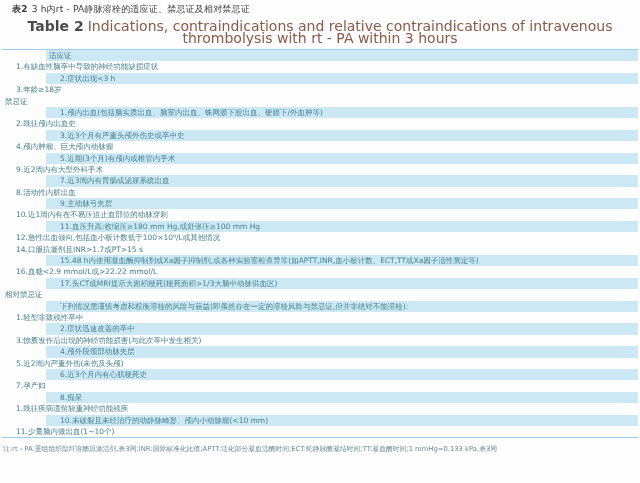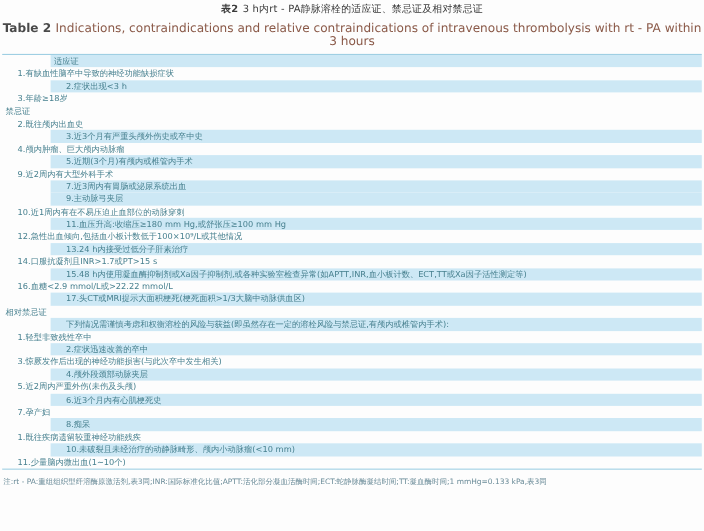--- a/index.html
+++ b/index.html
@@ -13,31 +13,32 @@
   html, body {
     margin: 0; padding: 0;
     background: #fdfdfd;
     width: 640px; height: 483px;
     overflow: hidden;
     font-family: "DejaVu Sans", "Liberation Sans", sans-serif;
   }
   .page { width: 640px; height: 483px; position: relative; }
   .caption-zh {
     padding-top: 3px;
-    text-align: center;
+    text-align: left;
     font-size: 9px;
     line-height: 12px;
     color: var(--caption-zh);
     letter-spacing: 0.2px;
+    margin-left: 12px;
   }
   .caption-zh .cap-label { font-weight: bold; margin-right: 4px; }
   .caption-en {
     margin-top: 5px;
     text-align: center;
-    font-size: 11px;
+    font-size: 14px;
     line-height: 12px;
     color: var(--caption-en);
   }
   .caption-en .cap-label { font-weight: bold; color: #4a4a4a; margin-right: 4px; }
   .table {
     margin: 5px 2px 0 2px;
     border-top: 1px solid var(--table-border);
     border-bottom: 1px solid var(--table-border);
   }
   .row {
@@ -72,37 +73,38 @@
   <div class="caption-en">
     <span class="cap-label">Table 2</span><span>Indications, contraindications and relative contraindications of intravenous thrombolysis with rt - PA within 3 hours</span>
   </div>
 
   <div class="table" id="table">
       <div class="row section-header stripe">适应证</div>
       <div class="row item-row">1.有缺血性脑卒中导致的神经功能缺损症状</div>
       <div class="row item-row stripe">2.症状出现&lt;3 h</div>
       <div class="row item-row">3.年龄≥18岁</div>
       <div class="row section-header">禁忌证</div>
+      <div class="row item-row stripe">1.颅内出血(包括脑实质出血、脑室内出血、蛛网膜下腔出血、硬膜下/外血肿等)</div>
       <div class="row item-row">2.既往颅内出血史</div>
       <div class="row item-row stripe">3.近3个月有严重头颅外伤史或卒中史</div>
       <div class="row item-row">4.颅内肿瘤、巨大颅内动脉瘤</div>
       <div class="row item-row stripe">5.近期(3个月)有颅内或椎管内手术</div>
       <div class="row item-row">9.近2周内有大型外科手术</div>
       <div class="row item-row stripe">7.近3周内有胃肠或泌尿系统出血</div>
+      <div class="row item-row">8.活动性内脏出血</div>
       <div class="row item-row stripe">9.主动脉弓夹层</div>
       <div class="row item-row">10.近1周内有在不易压迫止血部位的动脉穿刺</div>
       <div class="row item-row stripe">11.血压升高:收缩压≥180 mm Hg,或舒张压≥100 mm Hg</div>
       <div class="row item-row">12.急性出血倾向,包括血小板计数低于100×10⁹/L或其他情况</div>
-      <div class="row item-row stripe">13.24 h内接受过低分子肝素治疗</div>
       <div class="row item-row">14.口服抗凝剂且INR&gt;1.7或PT&gt;15 s</div>
       <div class="row item-row stripe">15.48 h内使用凝血酶抑制剂或Ⅹa因子抑制剂,或各种实验室检查异常(如APTT,INR,血小板计数、ECT,TT或Ⅹa因子活性测定等)</div>
       <div class="row item-row">16.血糖&lt;2.9 mmol/L或&gt;22.22 mmol/L</div>
       <div class="row item-row stripe">17.头CT或MRI提示大面积梗死(梗死面积&gt;1/3大脑中动脉供血区)</div>
       <div class="row section-header">相对禁忌证</div>
-      <div class="row intro-row stripe">下列情况需谨慎考虑和权衡溶栓的风险与获益(即虽然存在一定的溶栓风险与禁忌证,有颅内或椎管内手术):</div>
+      <div class="row intro-row stripe">下列情况需谨慎考虑和权衡溶栓的风险与获益(即虽然存在一定的溶栓风险与禁忌证,但并非绝对不能溶栓):</div>
       <div class="row item-row">1.轻型非致残性卒中</div>
       <div class="row item-row stripe">2.症状迅速改善的卒中</div>
       <div class="row item-row">3.惊厥发作后出现的神经功能损害(与此次卒中发生相关)</div>
       <div class="row item-row stripe">4.颅外段颈部动脉夹层</div>
       <div class="row item-row">5.近2周内严重外伤(未伤及头颅)</div>
       <div class="row item-row stripe">6.近3个月内有心肌梗死史</div>
       <div class="row item-row">7.孕产妇</div>
       <div class="row item-row stripe">8.痴呆</div>
       <div class="row item-row">1.既往疾病遗留较重神经功能残疾</div>
       <div class="row item-row stripe">10.未破裂且未经治疗的动静脉畸形、颅内小动脉瘤(&lt;10 mm)</div>

